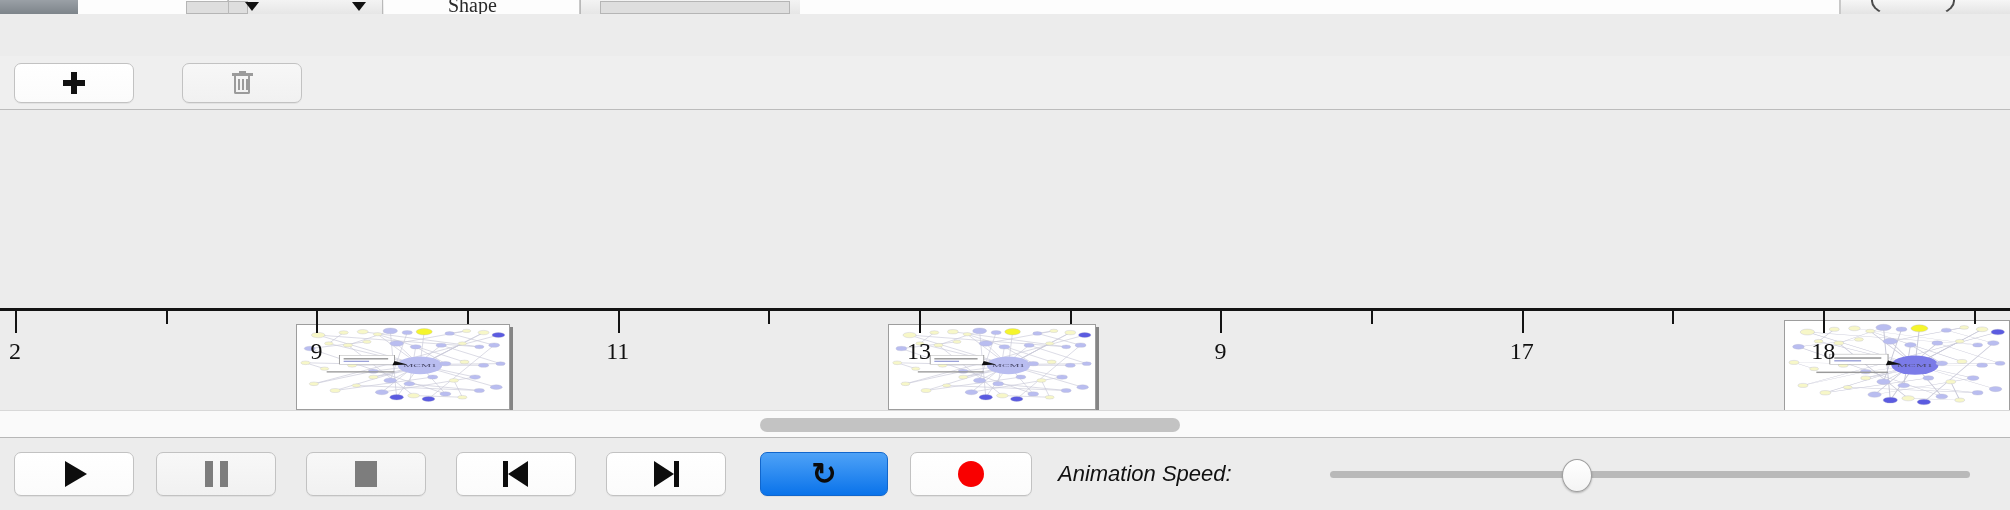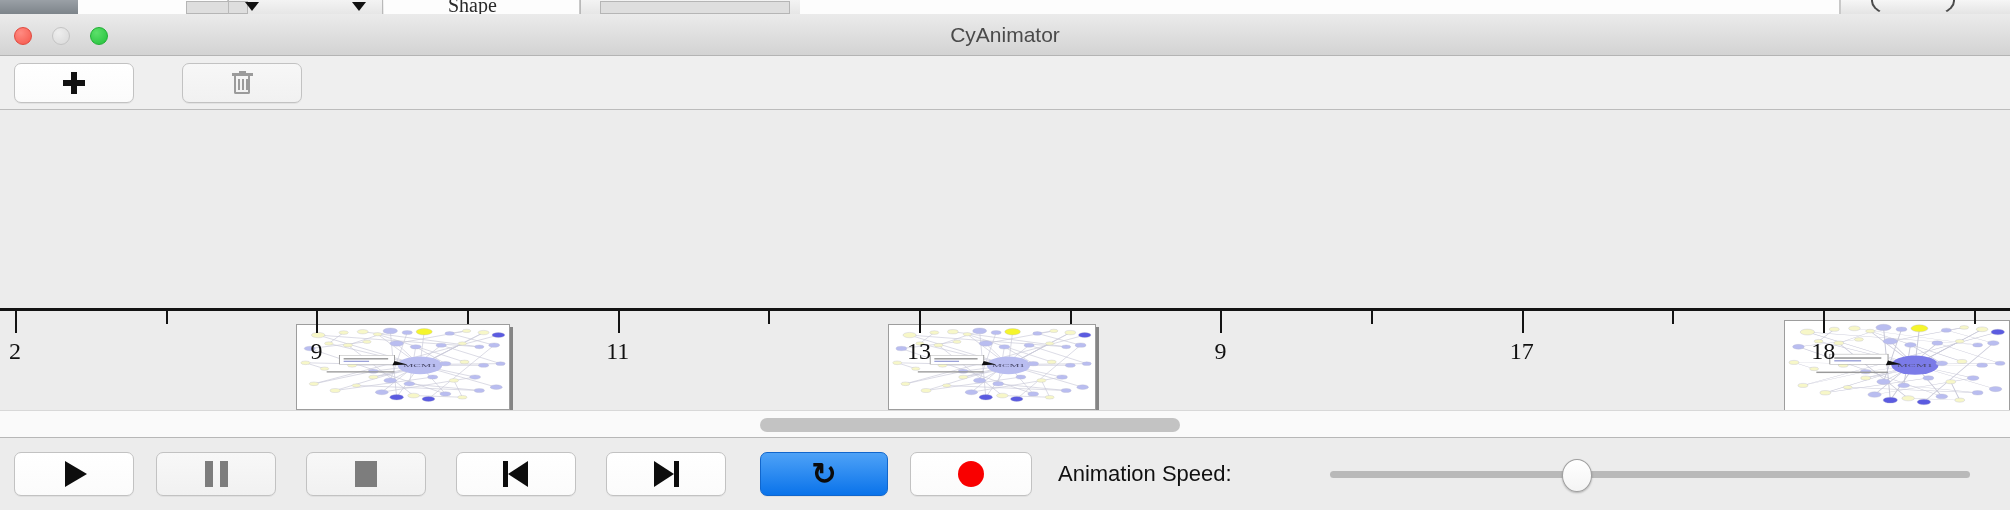--- a/index.html
+++ b/index.html
@@ -117,21 +117,21 @@
   .skipb-icon .bar{position:absolute;left:0;top:0;width:5px;height:26px;background:#0d0d0d;}
   .skipb-icon .tri{position:absolute;left:5px;top:0;width:0;height:0;
     border-right:20px solid #0d0d0d;border-top:13px solid transparent;border-bottom:13px solid transparent;}
   .skipf-icon{position:relative;width:26px;height:26px;}
   .skipf-icon .bar{position:absolute;right:0;top:0;width:5px;height:26px;background:#0d0d0d;}
   .skipf-icon .tri{position:absolute;right:5px;top:0;width:0;height:0;
     border-left:20px solid #0d0d0d;border-top:13px solid transparent;border-bottom:13px solid transparent;}
   .loop-icon{font-size:30px;color:#0b0b0b;line-height:30px;font-weight:bold;}
   .rec-icon{width:26px;height:26px;border-radius:50%;background:#f90000;}
   .speed-label{position:absolute;left:1058px;top:14px;height:44px;line-height:44px;
-    font-size:22px;color:#111;}
+    font-size:22px;color:#111;font-style:italic;}
   .slider{position:absolute;left:1330px;top:14px;width:640px;height:44px;}
   .strack{position:absolute;left:0;top:19px;width:640px;height:7px;border-radius:4px;background:#b9b9b9;}
   .sthumb{position:absolute;top:7px;width:28px;height:31px;border-radius:50%;
     background:linear-gradient(#ffffff,#f4f4f4);border:1px solid #9f9f9f;
     box-shadow:0 1px 2px rgba(0,0,0,.25);}
 </style>
 </head>
 <body>
 
 <div class="app">
@@ -147,28 +147,20 @@
     <div class="seg" style="left:384px;width:196px;"></div>
     <div class="tab-sep" style="left:580px;"></div>
     <div class="box" style="left:600px;width:190px;"></div>
     <div class="seg" style="left:800px;width:1040px;"></div>
     <div class="shape-text">Shape</div>
     <div class="bg-right">
       <div class="arc"></div>
     </div>
   </div>
 
-  <div class="titlebar">
-    <div class="lights">
-      <div class="light red"></div>
-      <div class="light yellow"></div>
-      <div class="light green"></div>
-    </div>
-    <div class="wintitle">CyAnimator</div>
-  </div>
 
   <div class="toolbar">
     <div class="tbtn enabled" id="add-frame-button">
       <span class="plus-icon"></span>
     </div>
     <div class="tbtn disabled" id="delete-frame-button">
       <span class="trash-icon">
         <i class="handle"></i>
           <i class="lid"></i>
           <i class="can"></i>

